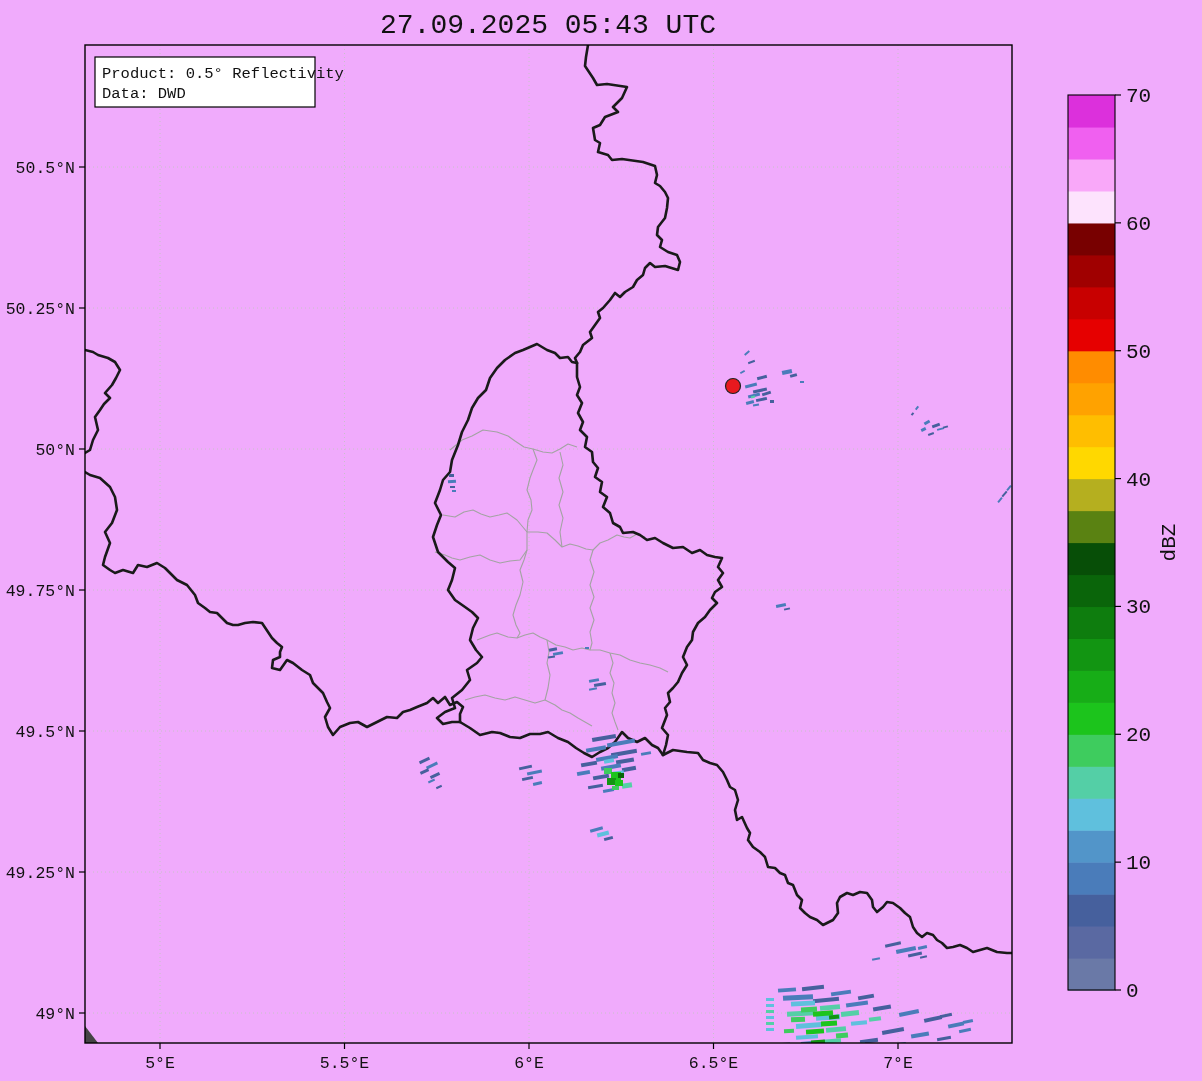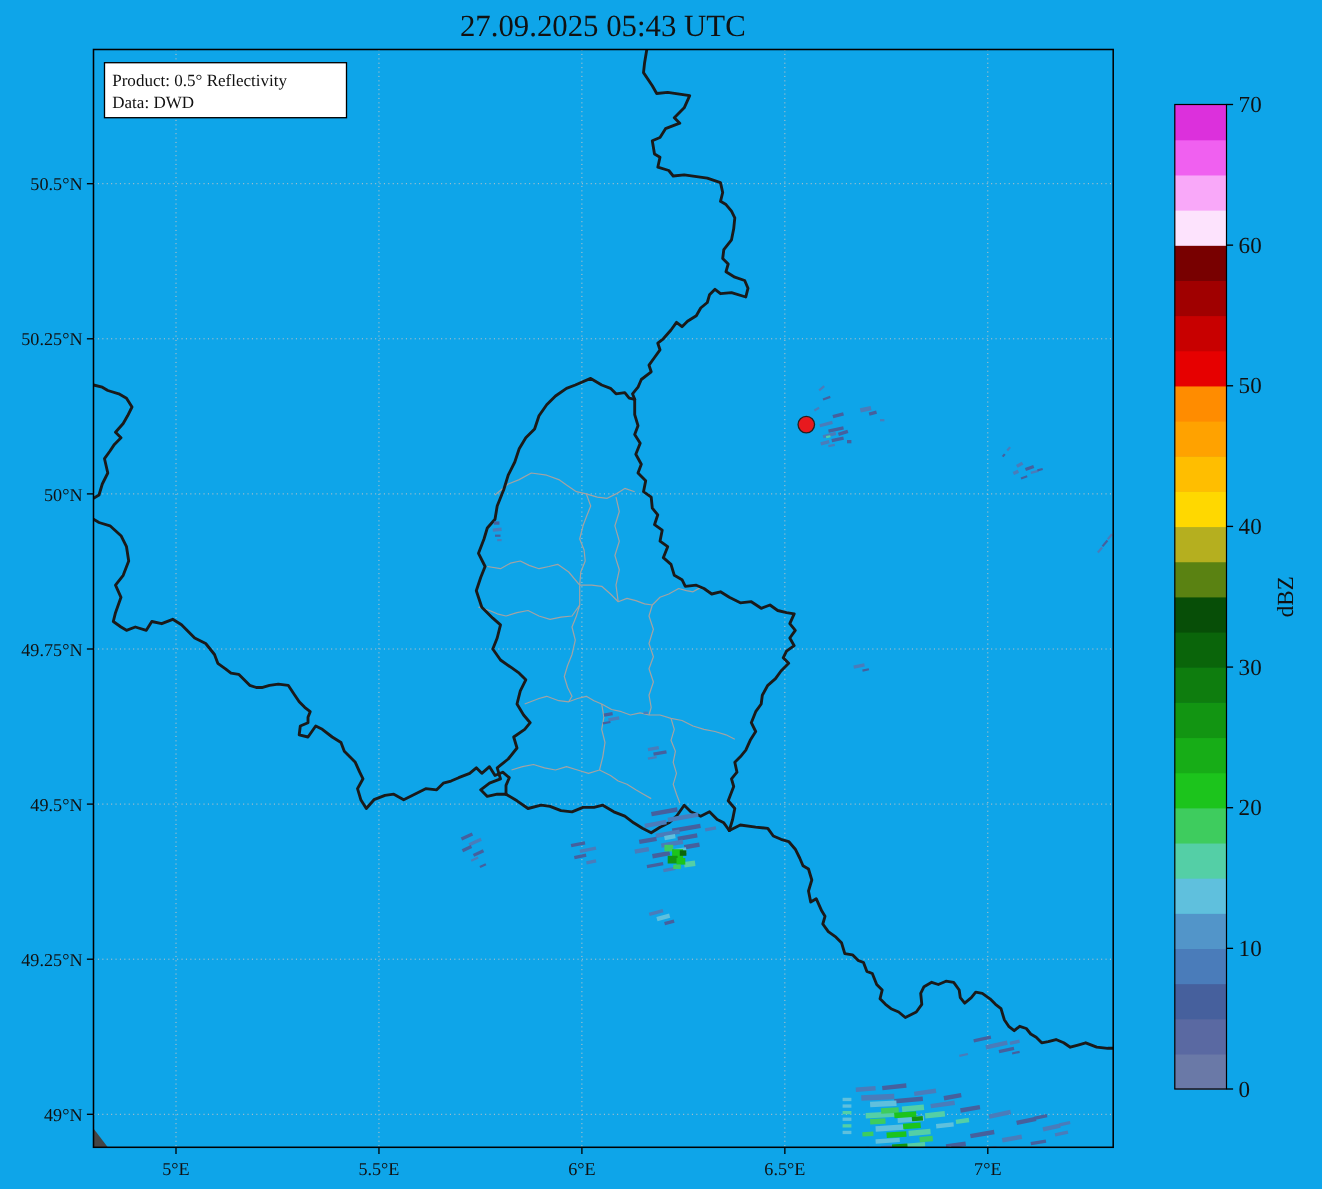--- a/index.html
+++ b/index.html
@@ -1,17 +1,17 @@
 <!DOCTYPE html>
 <html><head>
 <meta charset="utf-8">
 <style>
   html,body{margin:0;padding:0;background:#fff;}
-  #figure{position:relative;width:1202px;height:1081px;background:#0ea5e9;
-          font-family:Liberation Serif, serif;}
+  #figure{position:relative;width:1202px;height:1081px;background:#f0abfc;
+          font-family:Liberation Mono, monospace;}
   svg text{fill:#111;}
   .title{font-size:28px;}
   .ticklabel{font-size:16.5px;}
   .cbticklabel{font-size:21px;}
   .cblabel{font-size:21px;}
   .infoline{font-size:15.5px;}
 </style>
 </head>
 <body>
 

